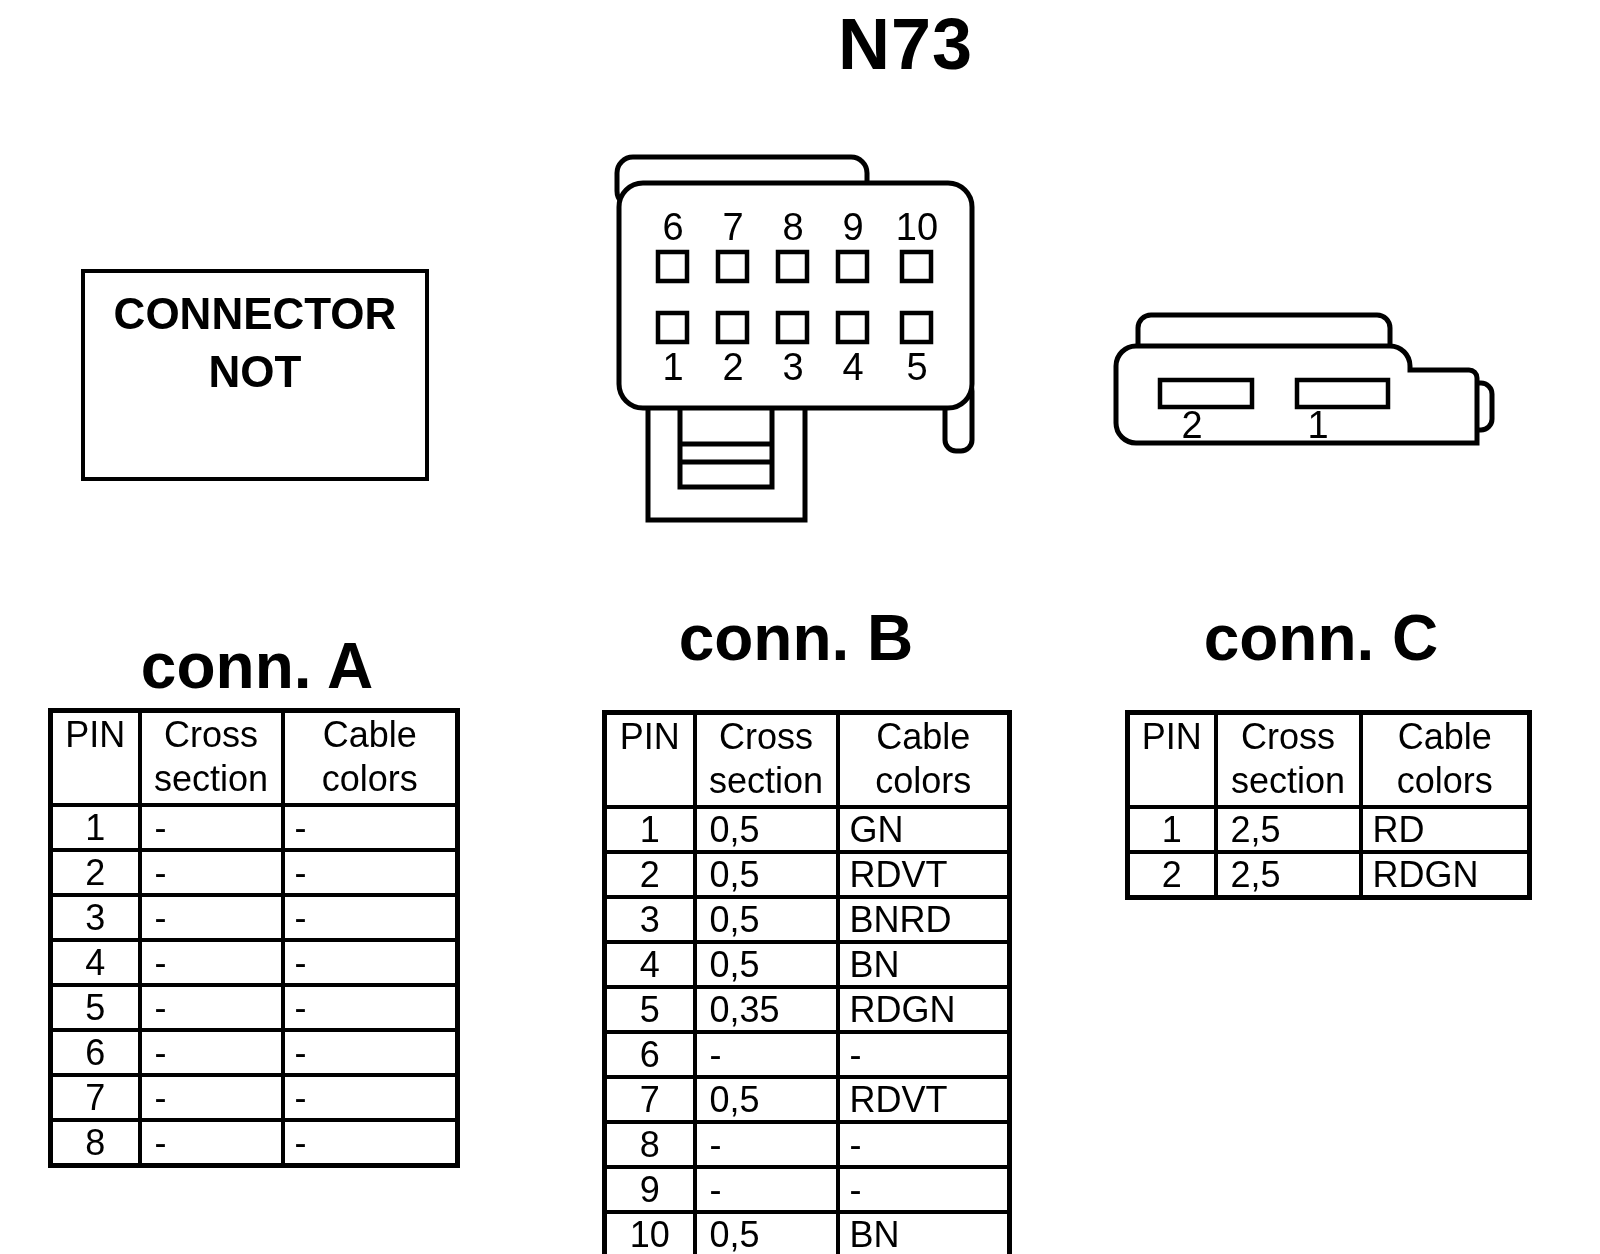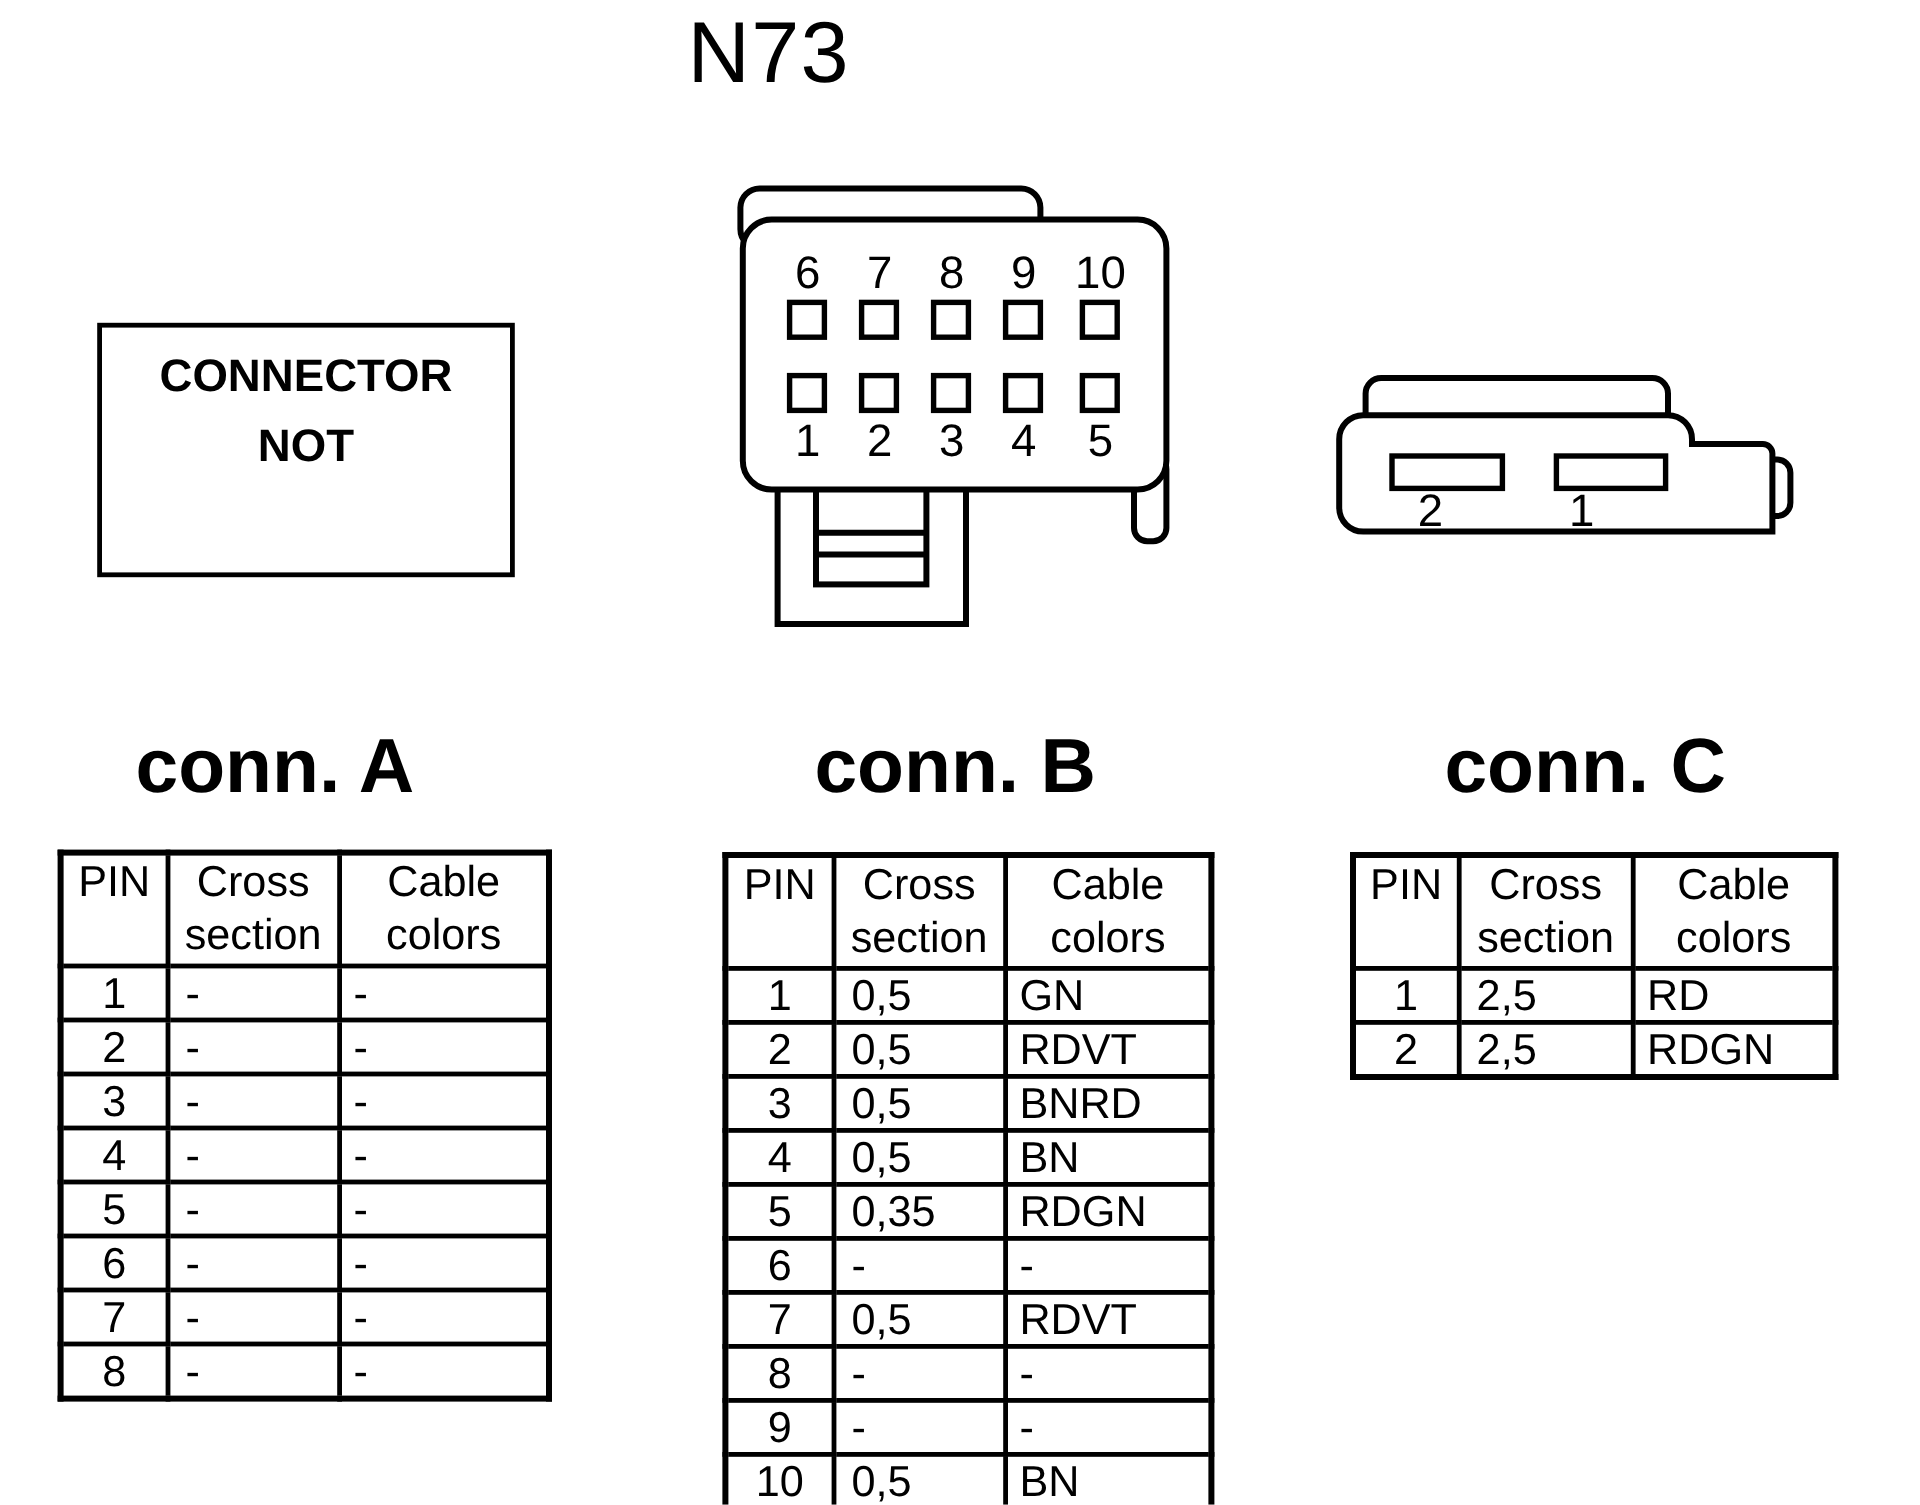--- a/index.html
+++ b/index.html
@@ -1,32 +1,32 @@
 <!DOCTYPE html>
 <html><head>
 <meta charset="utf-8">
 <style>
   html,body{margin:0;padding:0;background:#fff;}
   .canvas{position:relative;width:1600px;height:1254px;background:#ffffff;
           font-family:"Liberation Sans",sans-serif;color:#000;overflow:hidden;}
   .abs{position:absolute;}
 
   
-  .main-title{left:573px;top:8px;width:400px;text-align:left;
-              font-size:72px;font-weight:normal;line-height:72px;letter-spacing:1px;}
+  .main-title{left:573px;top:8px;width:400px;text-align:right;
+              font-size:72px;font-weight:bold;line-height:72px;letter-spacing:1px;}
   .conn-title{top:606px;width:400px;text-align:center;
               font-size:64px;font-weight:bold;line-height:64px;}
-  #title-a{left:29px;}
+  #title-a{left:57px;margin-top:28px;}
   #title-b{left:596px;}
   #title-c{left:1121px;}
 
   
   .na-box{left:81px;top:269px;width:340px;height:192px;border:4px solid #000;
           text-align:center;padding-top:12px;}
-  .na-box div{font-size:38px;font-weight:bold;line-height:58px;}
+  .na-box div{font-size:44px;font-weight:bold;line-height:58px;}
 
   
   table.pin-table{position:absolute;border-collapse:collapse;table-layout:fixed;
                   background:#fff;font-size:36px;padding-left:14px;}
   table.pin-table,table.pin-table th,table.pin-table td{border:4px solid #000;}
   table.pin-table{border-width:5px;}
   table.pin-table th{font-weight:normal;vertical-align:top;text-align:center;
                      height:90px;line-height:44px;padding:0 4px;}
   table.pin-table td{height:41px;vertical-align:middle;line-height:38px;padding:0;}
   table.pin-table td:first-child{text-align:center;}

